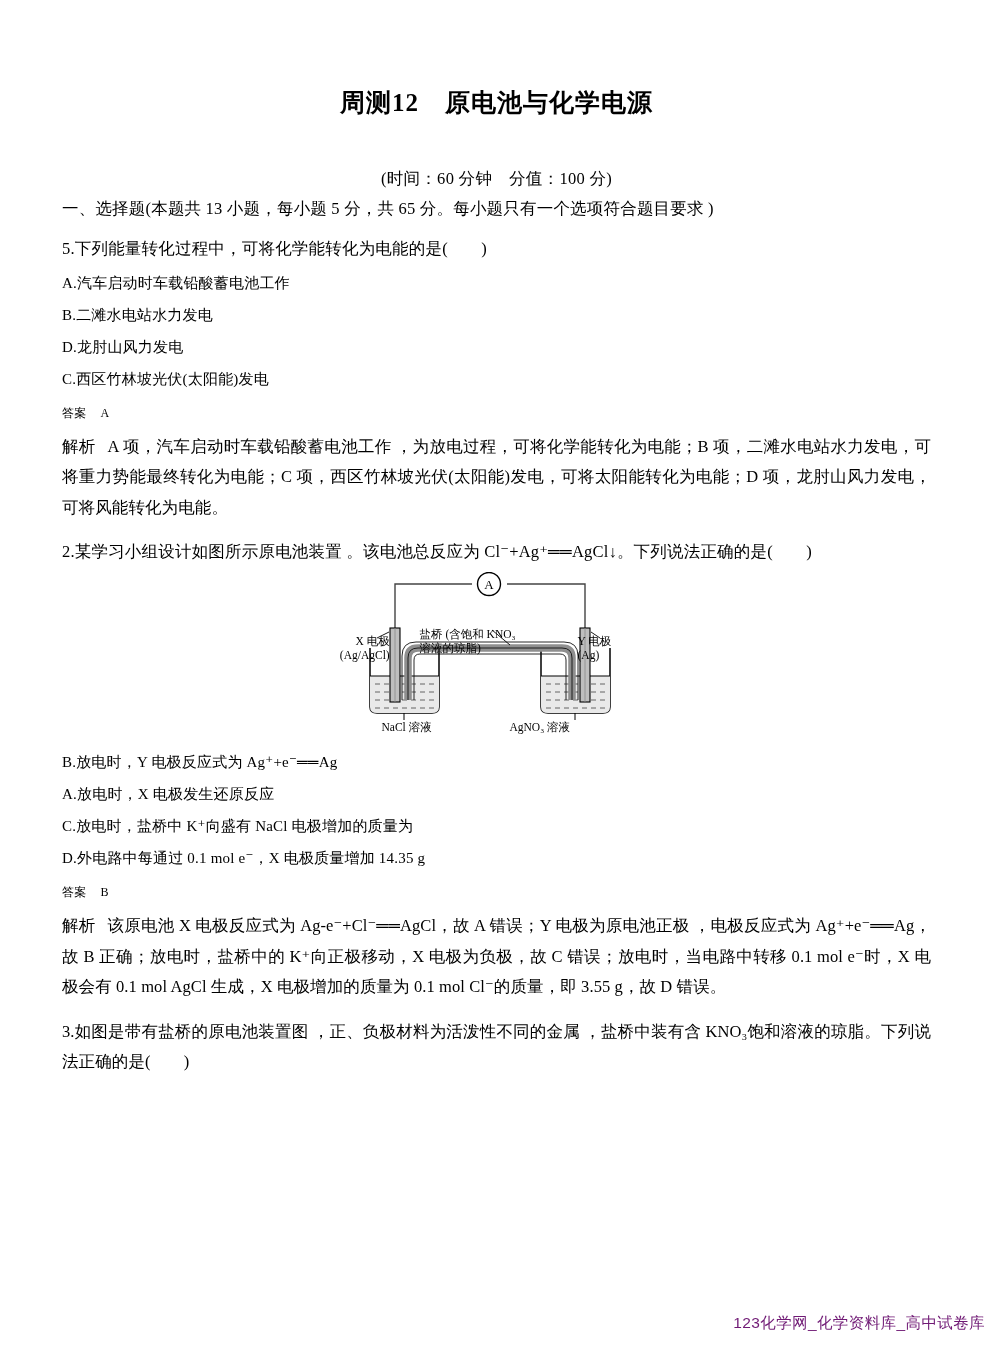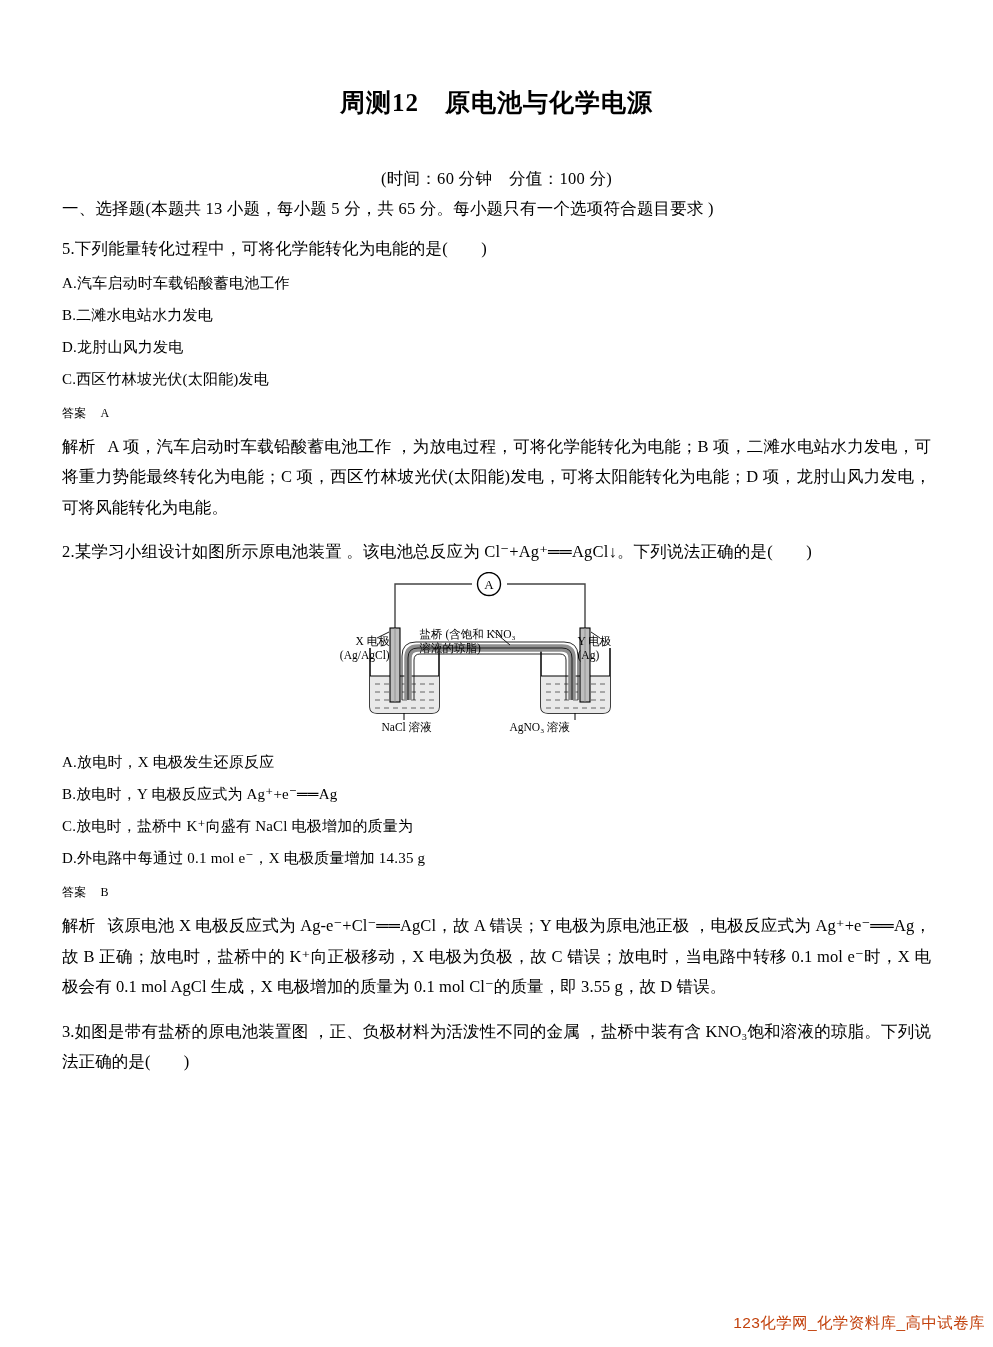--- a/index.html
+++ b/index.html
@@ -104,21 +104,21 @@
     font-size: 15px;
     color: #1a1a1a;
     font-family: "DejaVu Sans", sans-serif;
     letter-spacing: 0.2px;
   }
   .watermark {
     position: absolute;
     right: 8px;
     top: 1313px;
     font-size: 15.5px;
-    color: #c2410c;
+    color: #701a75;
     font-family: "Liberation Sans", sans-serif;
     letter-spacing: 0.4px;
   }
 </style>
 </head>
 <body>
 
 <div class="page">
 
   <h1 class="doc-title">周测12　原电池与化学电源</h1>
@@ -220,22 +220,22 @@
       <div class="fig-label lbl-bridge">
         <div>盐桥 (含饱和 KNO₃</div>
         <div>溶液的琼脂)</div>
       </div>
 
       <div class="fig-label lbl-nacl">NaCl 溶液</div>
       <div class="fig-label lbl-agno3">AgNO₃ 溶液</div>
     </div>
   </div>
 
+  <div class="opt-line">B.放电时，Y 电极反应式为 Ag⁺+e⁻══Ag</div>
   <div class="opt-line">A.放电时，X 电极发生还原反应</div>
-  <div class="opt-line">B.放电时，Y 电极反应式为 Ag⁺+e⁻══Ag</div>
   <div class="opt-line">C.放电时，盐桥中 K⁺向盛有 NaCl 电极增加的质量为</div>
   <div class="opt-line">D.外电路中每通过 0.1 mol e⁻，X 电极质量增加 14.35 g</div>
 
   <div class="ans-line">
     <span class="ans-label">答案</span><span>B</span>
   </div>
 
   <div class="exp-block">
     <span class="exp-label">解析</span><span>该原电池 X 电极反应式为 Ag-e⁻+Cl⁻══AgCl，故 A 错误；Y 电极为原电池正极 ，电极反应式为 Ag⁺+e⁻══Ag，故 B 正确；放电时，盐桥中的 K⁺向正极移动，X 电极为负极，故 C 错误；放电时，当电路中转移 0.1 mol e⁻时，X 电极会有 0.1 mol AgCl 生成，X 电极增加的质量为 0.1 mol Cl⁻的质量，即 3.55 g，故 D 错误。</span>
   </div>

